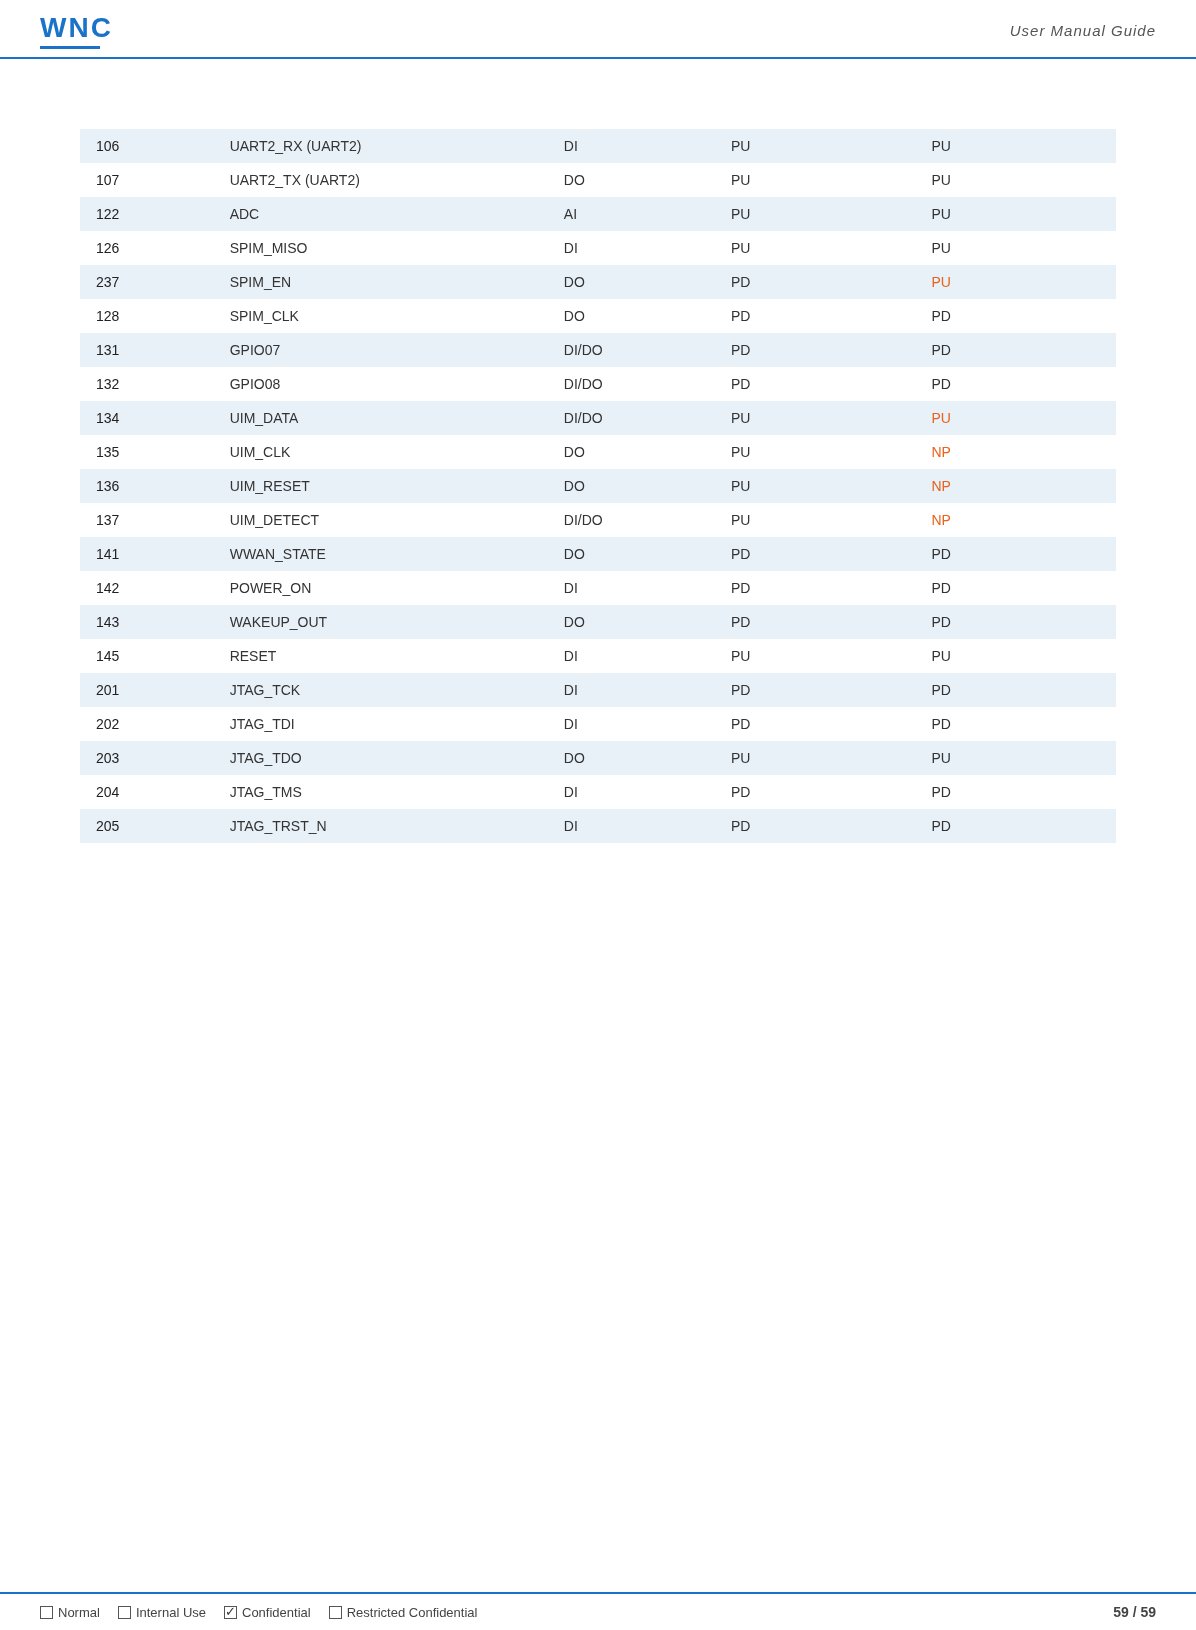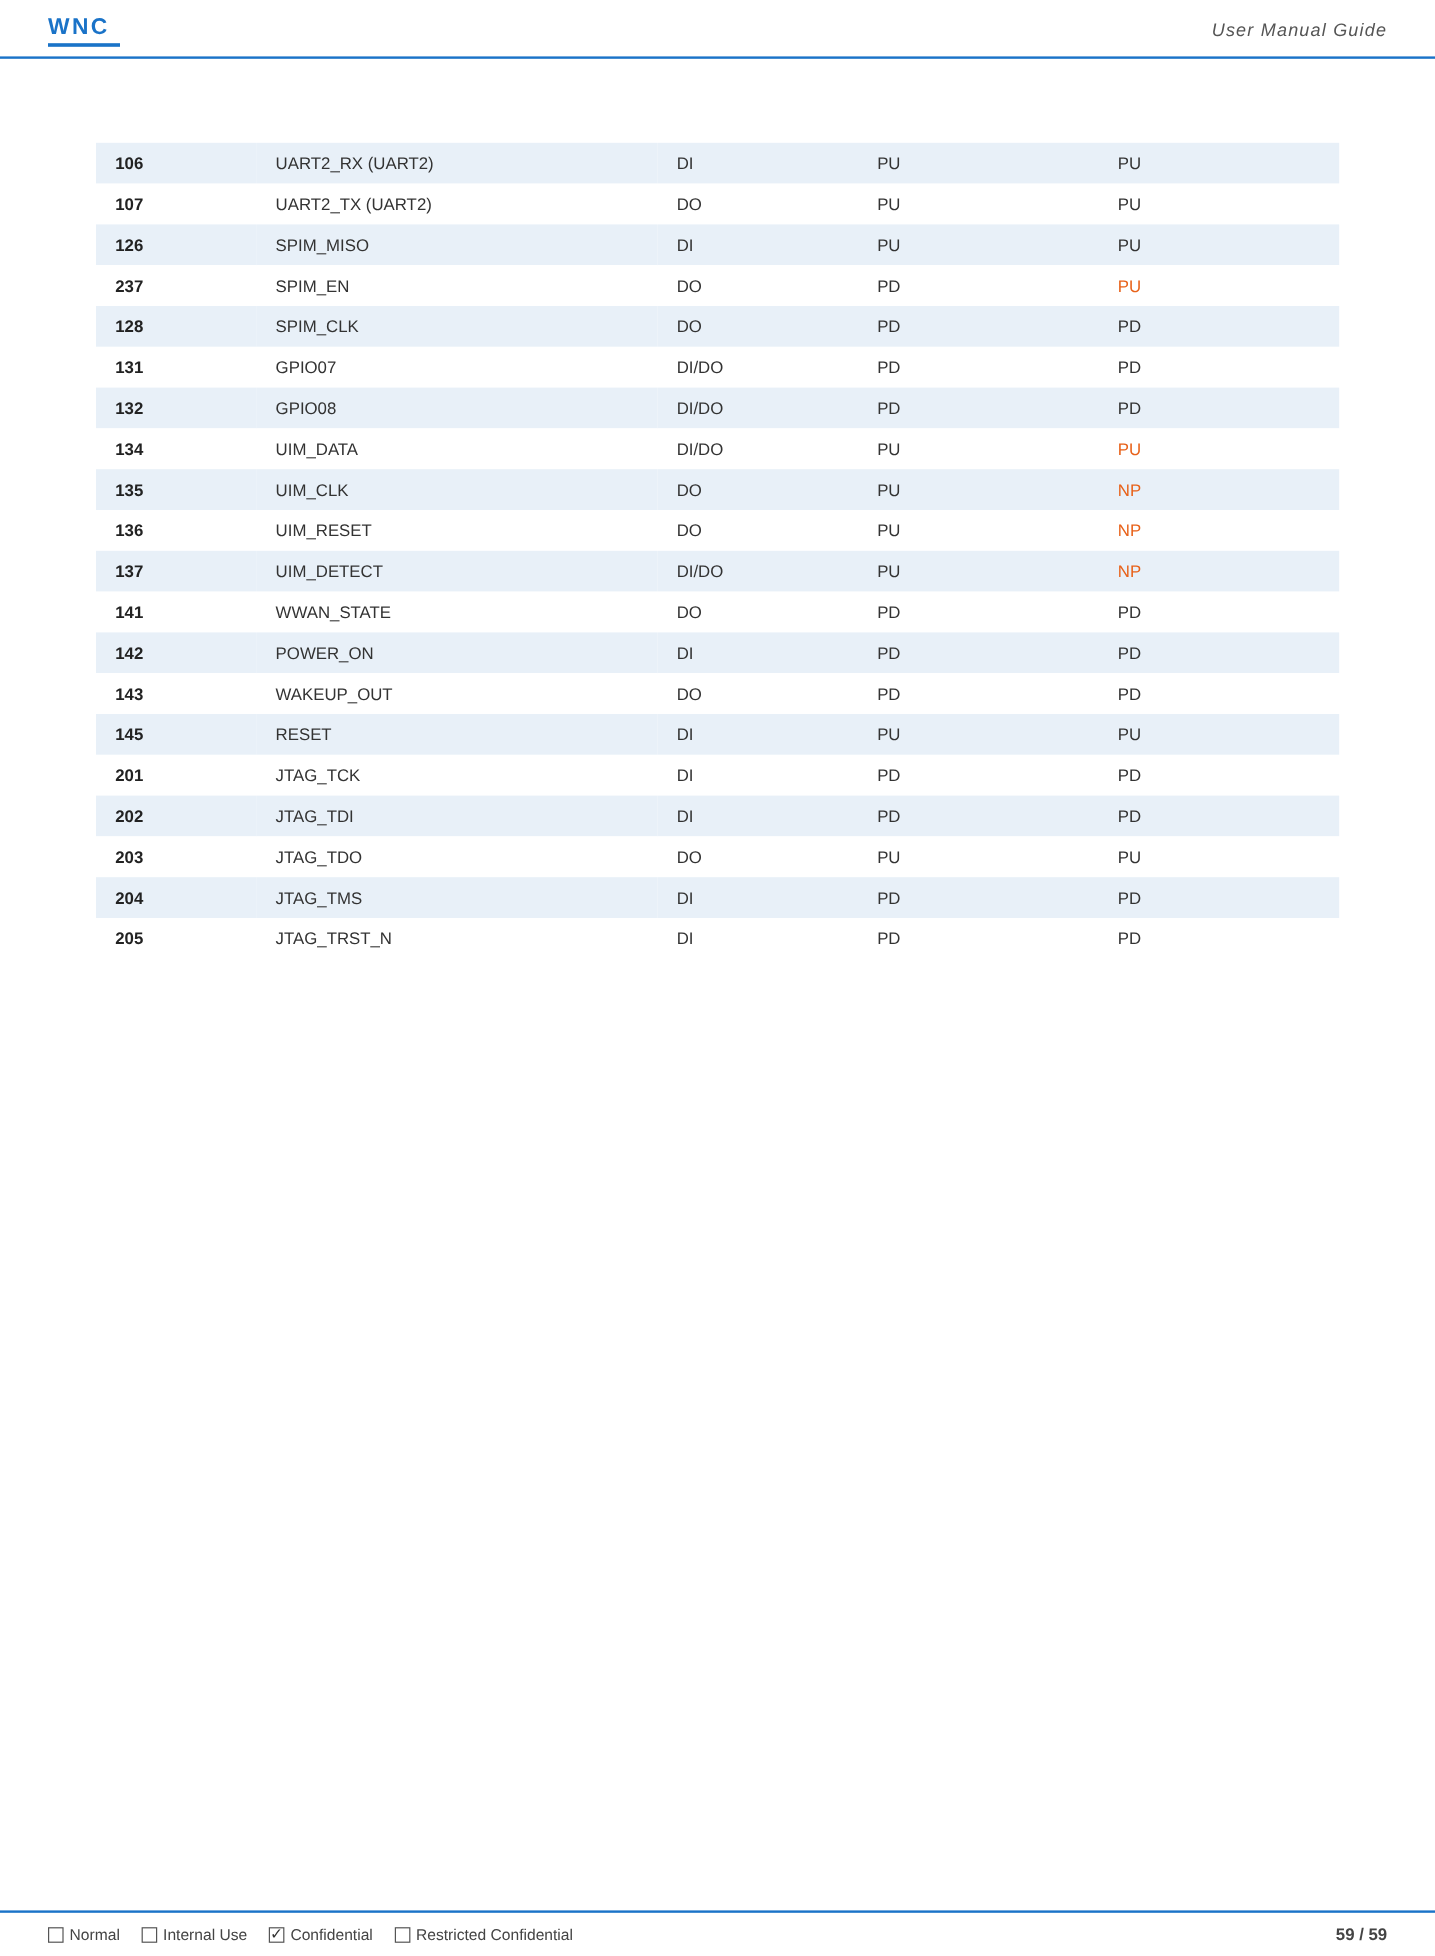--- a/index.html
+++ b/index.html
@@ -19,21 +19,21 @@
       justify-content: space-between;
       align-items: center;
       padding: 12px 40px 8px 40px;
       border-bottom: 2px solid #1a73c8;
     }
     .logo {
       display: flex;
       align-items: center;
     }
     .logo-text {
-      font-size: 19px;
+      font-size: 28px;
       font-weight: 900;
       color: #1a73c8;
       letter-spacing: 2px;
     }
     .logo-underline {
       width: 60px;
       height: 3px;
       background: #1a73c8;
       margin-top: 2px;
     }
@@ -60,21 +60,21 @@
     }
     .data-table tr:nth-child(even) {
       background-color: #ffffff;
     }
     .data-table td {
       padding: 9px 16px;
       font-size: 14px;
       color: #333;
     }
     .data-table td:first-child {
-      font-weight: 700;
+      font-weight: 400;
       color: #222;
       width: 80px;
     }
     .data-table td:nth-child(2) {
       width: 200px;
     }
     .data-table td:nth-child(3) {
       width: 100px;
     }
     .data-table td:nth-child(4) {
@@ -148,20 +148,27 @@
       <td>106</td>
       <td>UART2_RX (UART2)</td>
       <td>DI</td>
       <td style="">PU</td>
       <td style="">PU</td>
     </tr>
         <tr>
       <td>107</td>
       <td>UART2_TX (UART2)</td>
       <td>DO</td>
+      <td style="">PU</td>
+      <td style="">PU</td>
+    </tr>
+        <tr>
+      <td>122</td>
+      <td>ADC</td>
+      <td>AI</td>
       <td style="">PU</td>
       <td style="">PU</td>
     </tr>
         <tr>
       <td>126</td>
       <td>SPIM_MISO</td>
       <td>DI</td>
       <td style="">PU</td>
       <td style="">PU</td>
     </tr>

